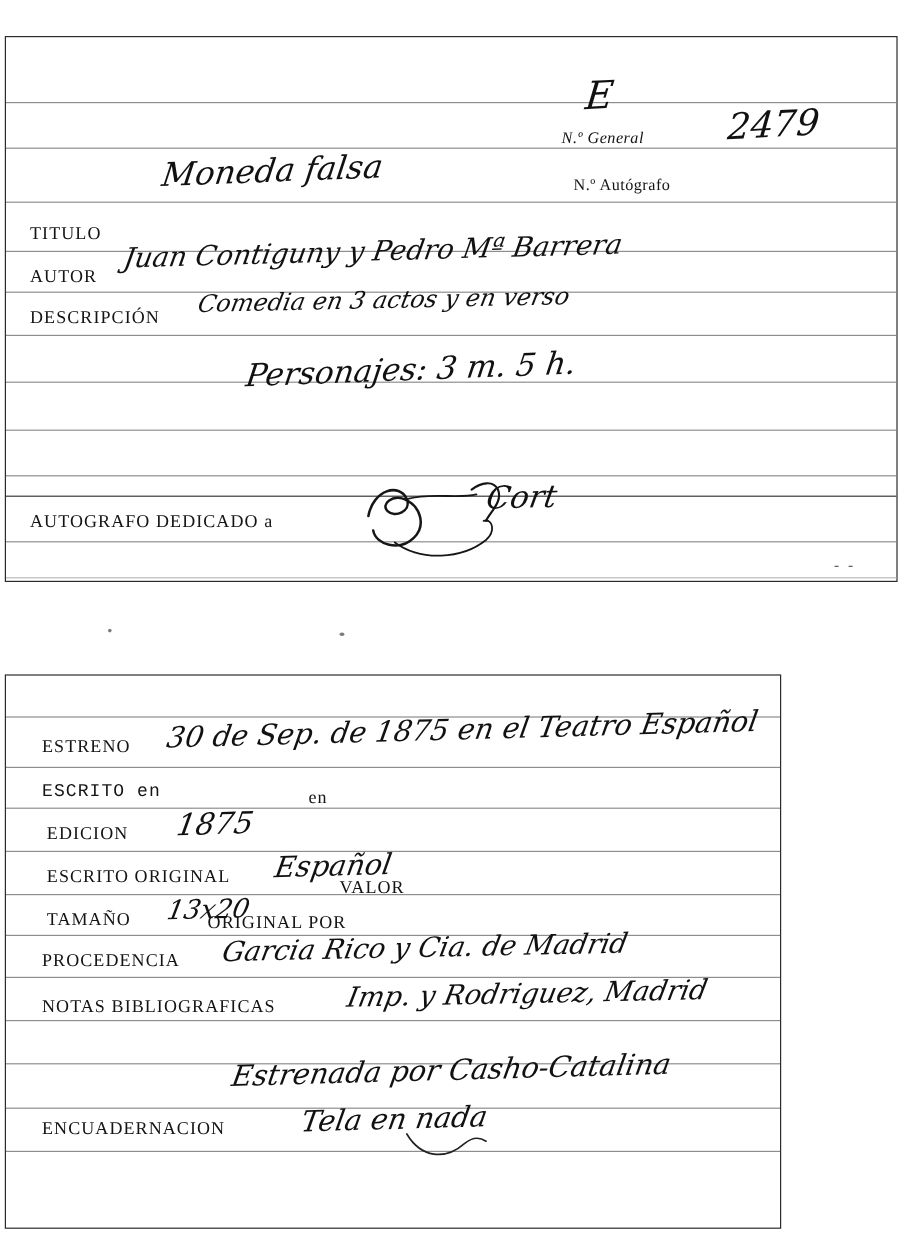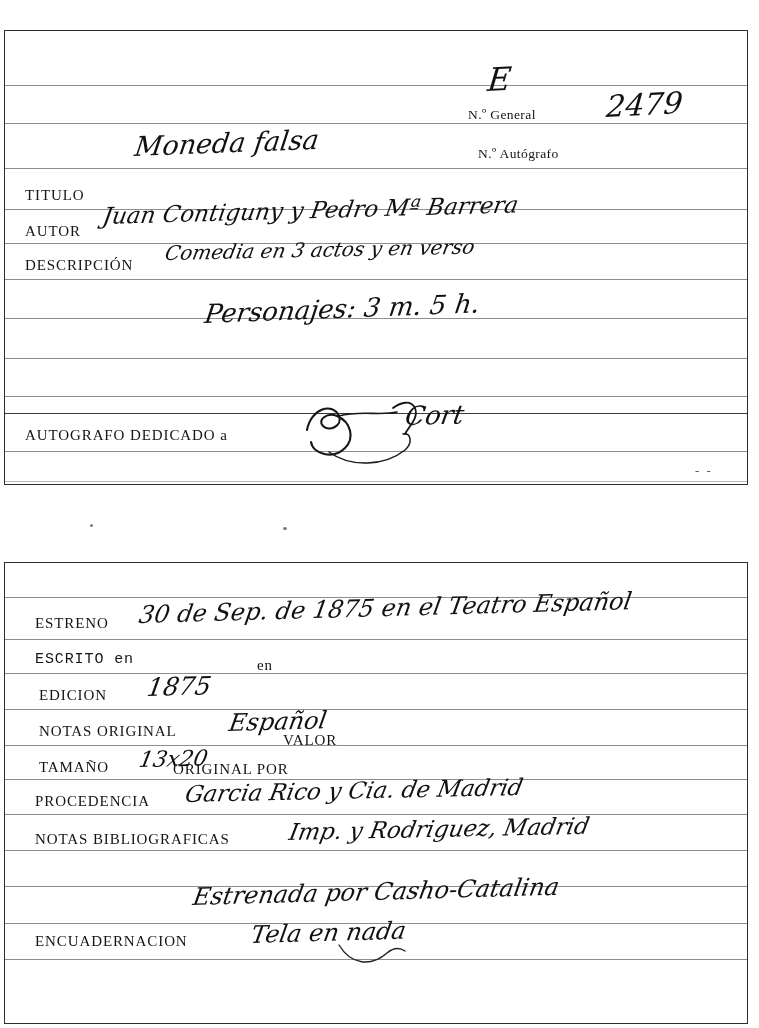--- a/index.html
+++ b/index.html
@@ -27,21 +27,21 @@
   #card-top {
     left: 4px;
     top: 30px;
     width: 744px;
     height: 455px;
   }
   
   #card-bottom {
     left: 4px;
     top: 562px;
-    width: 744px;
+    width: 647px;
     height: 462px;
   }
 
   .rule {
     position: absolute;
     left: 0;
     width: 100%;
     height: 0;
     border-top: 1px solid #8e8e8e;
   }
@@ -103,21 +103,21 @@
   <div class="rule" style="top:178px;"></div>
   <div class="rule" style="top:212px;"></div>
   <div class="rule" style="top:248px;"></div>
   <div class="rule" style="top:287px;"></div>
   <div class="rule" style="top:327px;"></div>
   <div class="rule" style="top:365px;"></div>
   <div class="rule strong" style="top:382px;"></div>
   <div class="rule" style="top:420px;"></div>
   <div class="rule faint" style="top:450px;"></div>
 
-  <div class="printed small" style="left:463px; top:76px;">N.º General</div>
+  <div class="printed small" style="left:463px; top:76px;font-style:italic;">N.º General</div>
   <div class="printed small" style="left:473px; top:115px;">N.º Autógrafo</div>
   <div class="printed" style="left:20px; top:156px;text-align:right;">TITULO</div>
   <div class="printed" style="left:20px; top:192px;">AUTOR</div>
   <div class="printed" style="left:20px; top:226px;">DESCRIPCIÓN</div>
   <div class="printed" style="left:20px; top:396px;">AUTOGRAFO DEDICADO a</div>
 
   <div class="hand big" style="left:481px; top:30px; font-style:italic;">E</div>
 
   <div class="hand" style="left:600px; top:58px; font-size:30px; transform:rotate(-3deg) skewX(-8deg);">2479</div>
 
@@ -157,21 +157,21 @@
   <div class="rule" style="top:287px;"></div>
   <div class="rule" style="top:323px;"></div>
   <div class="rule" style="top:360px;"></div>
   <div class="rule" style="top:396px;"></div>
 
   <div class="printed" style="left:30px; top:52px;">ESTRENO</div>
   <div class="printed" style="left:30px; top:88px;font-family:Liberation Mono, monospace;">ESCRITO en</div>
   <div class="printed" style="left:252px; top:94px;font-family:Liberation Serif, serif;">en</div>
   <div class="printed" style="left:34px; top:124px;">EDICION</div>
   <div class="printed" style="left:278px; top:128px;margin-top:41px;">VALOR</div>
-  <div class="printed" style="left:34px; top:160px;">NOTAS ORIGINAL</div>
+  <div class="printed" style="left:34px; top:160px;">ESCRITO ORIGINAL</div>
   <div class="printed" style="left:34px; top:196px;">TAMAÑO</div>
   <div class="printed" style="left:168px; top:198px;">ORIGINAL POR</div>
   <div class="printed" style="left:30px; top:230px;">PROCEDENCIA</div>
   <div class="printed" style="left:30px; top:268px;text-align:right;">NOTAS BIBLIOGRAFICAS</div>
   <div class="printed" style="left:30px; top:370px;">ENCUADERNACION</div>
 
   <div class="hand h2" style="left:132px; top:38px; font-size:24px;">30 de Sep. de 1875 en el Teatro Español</div>
 
   <div class="hand h2" style="left:140px; top:110px; font-size:25px;">1875</div>
 

